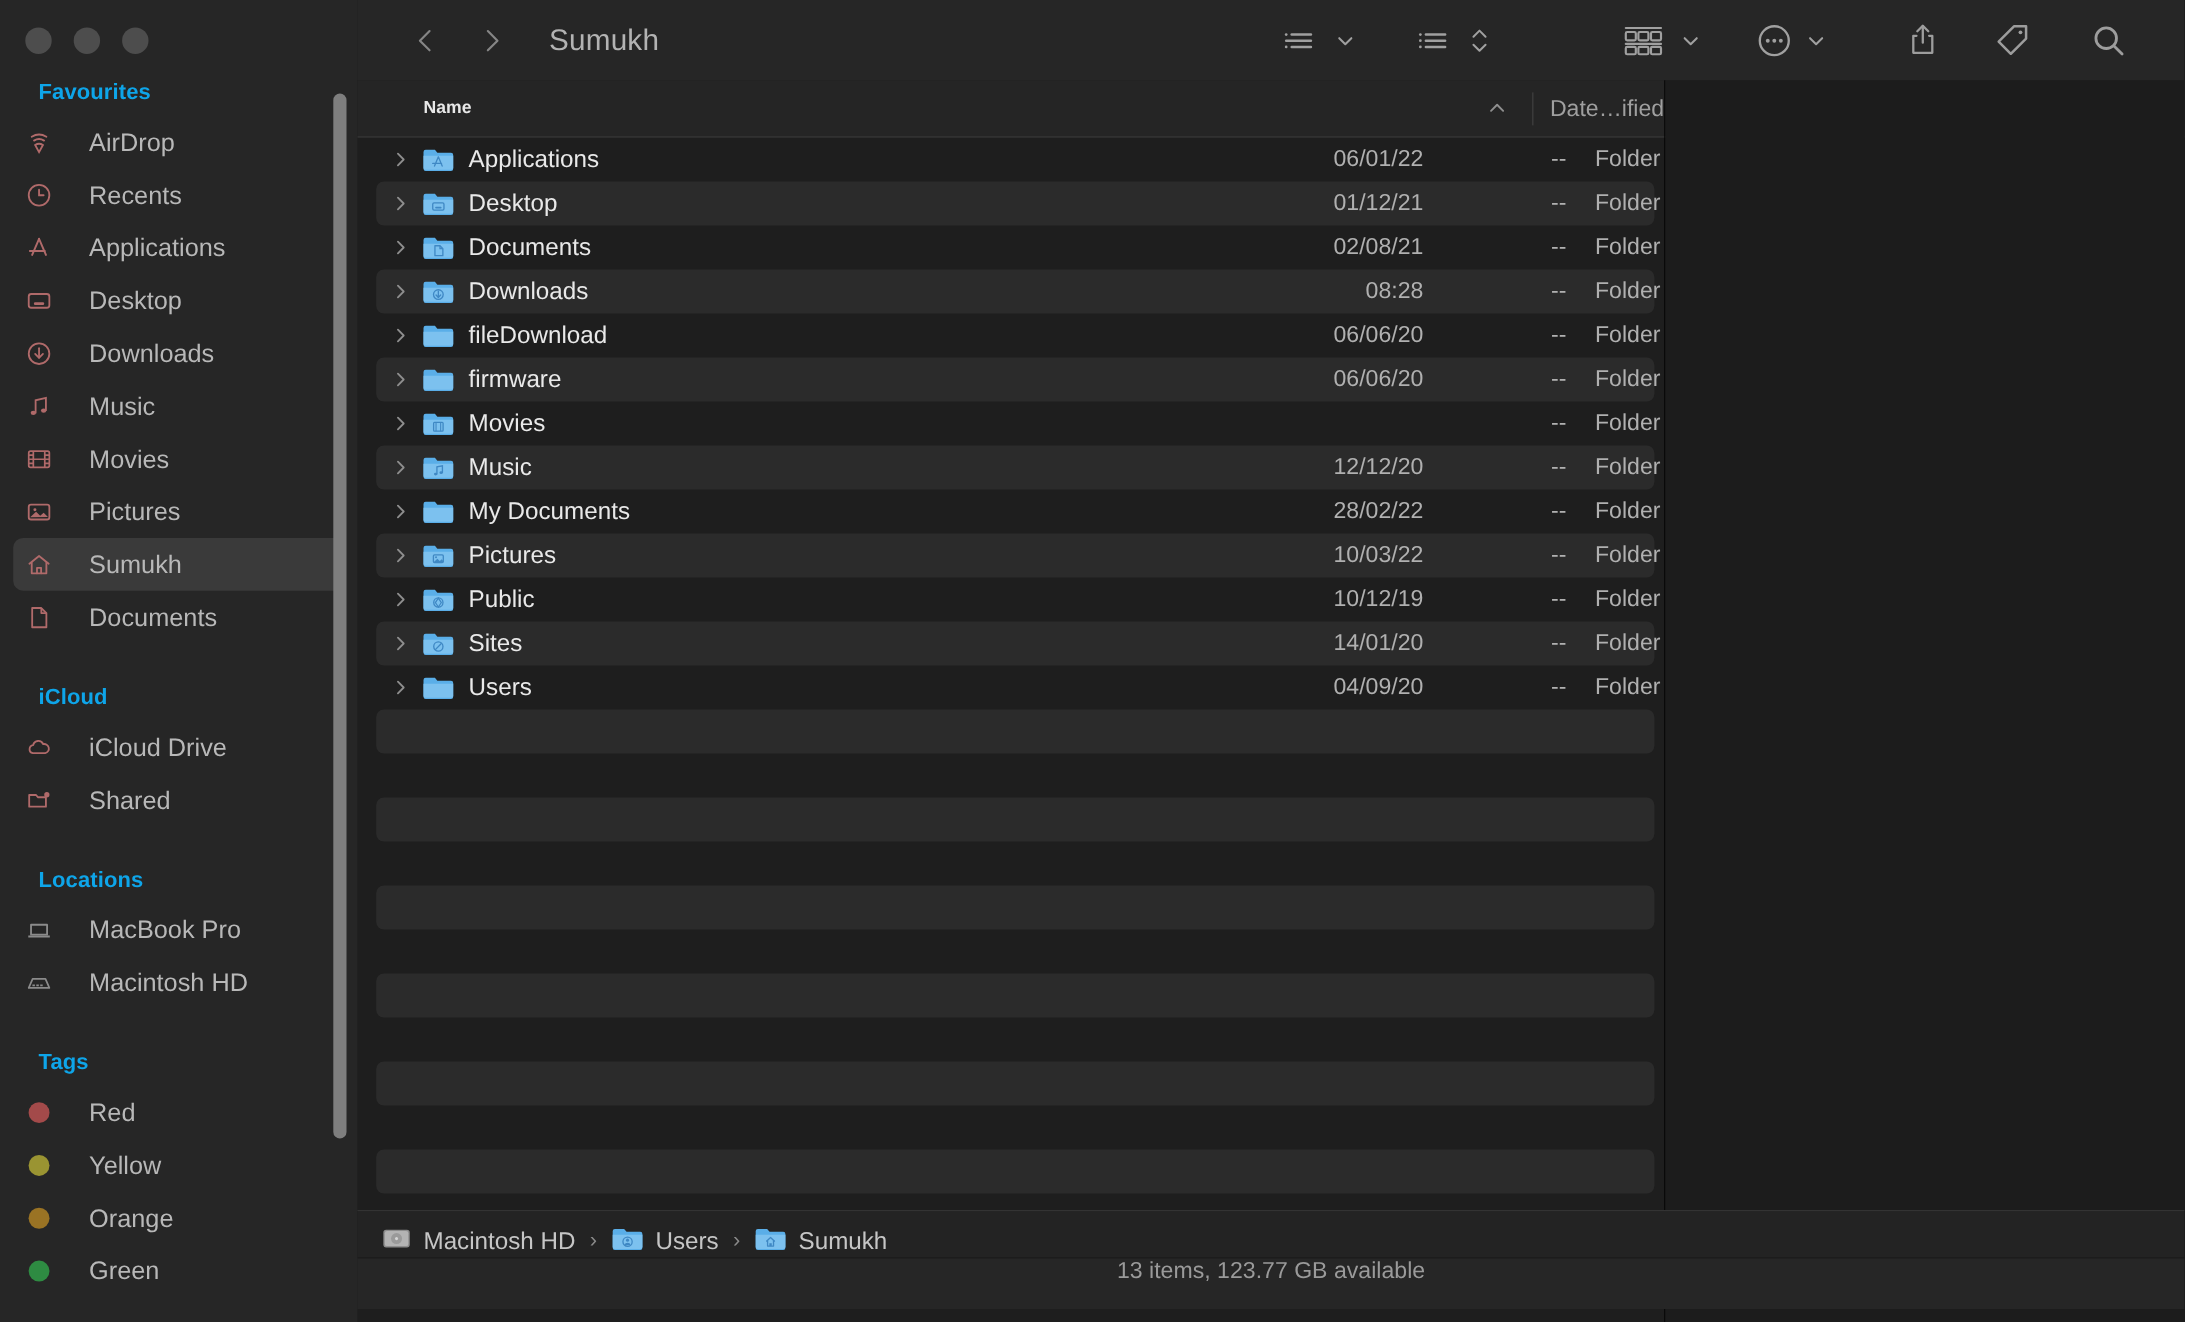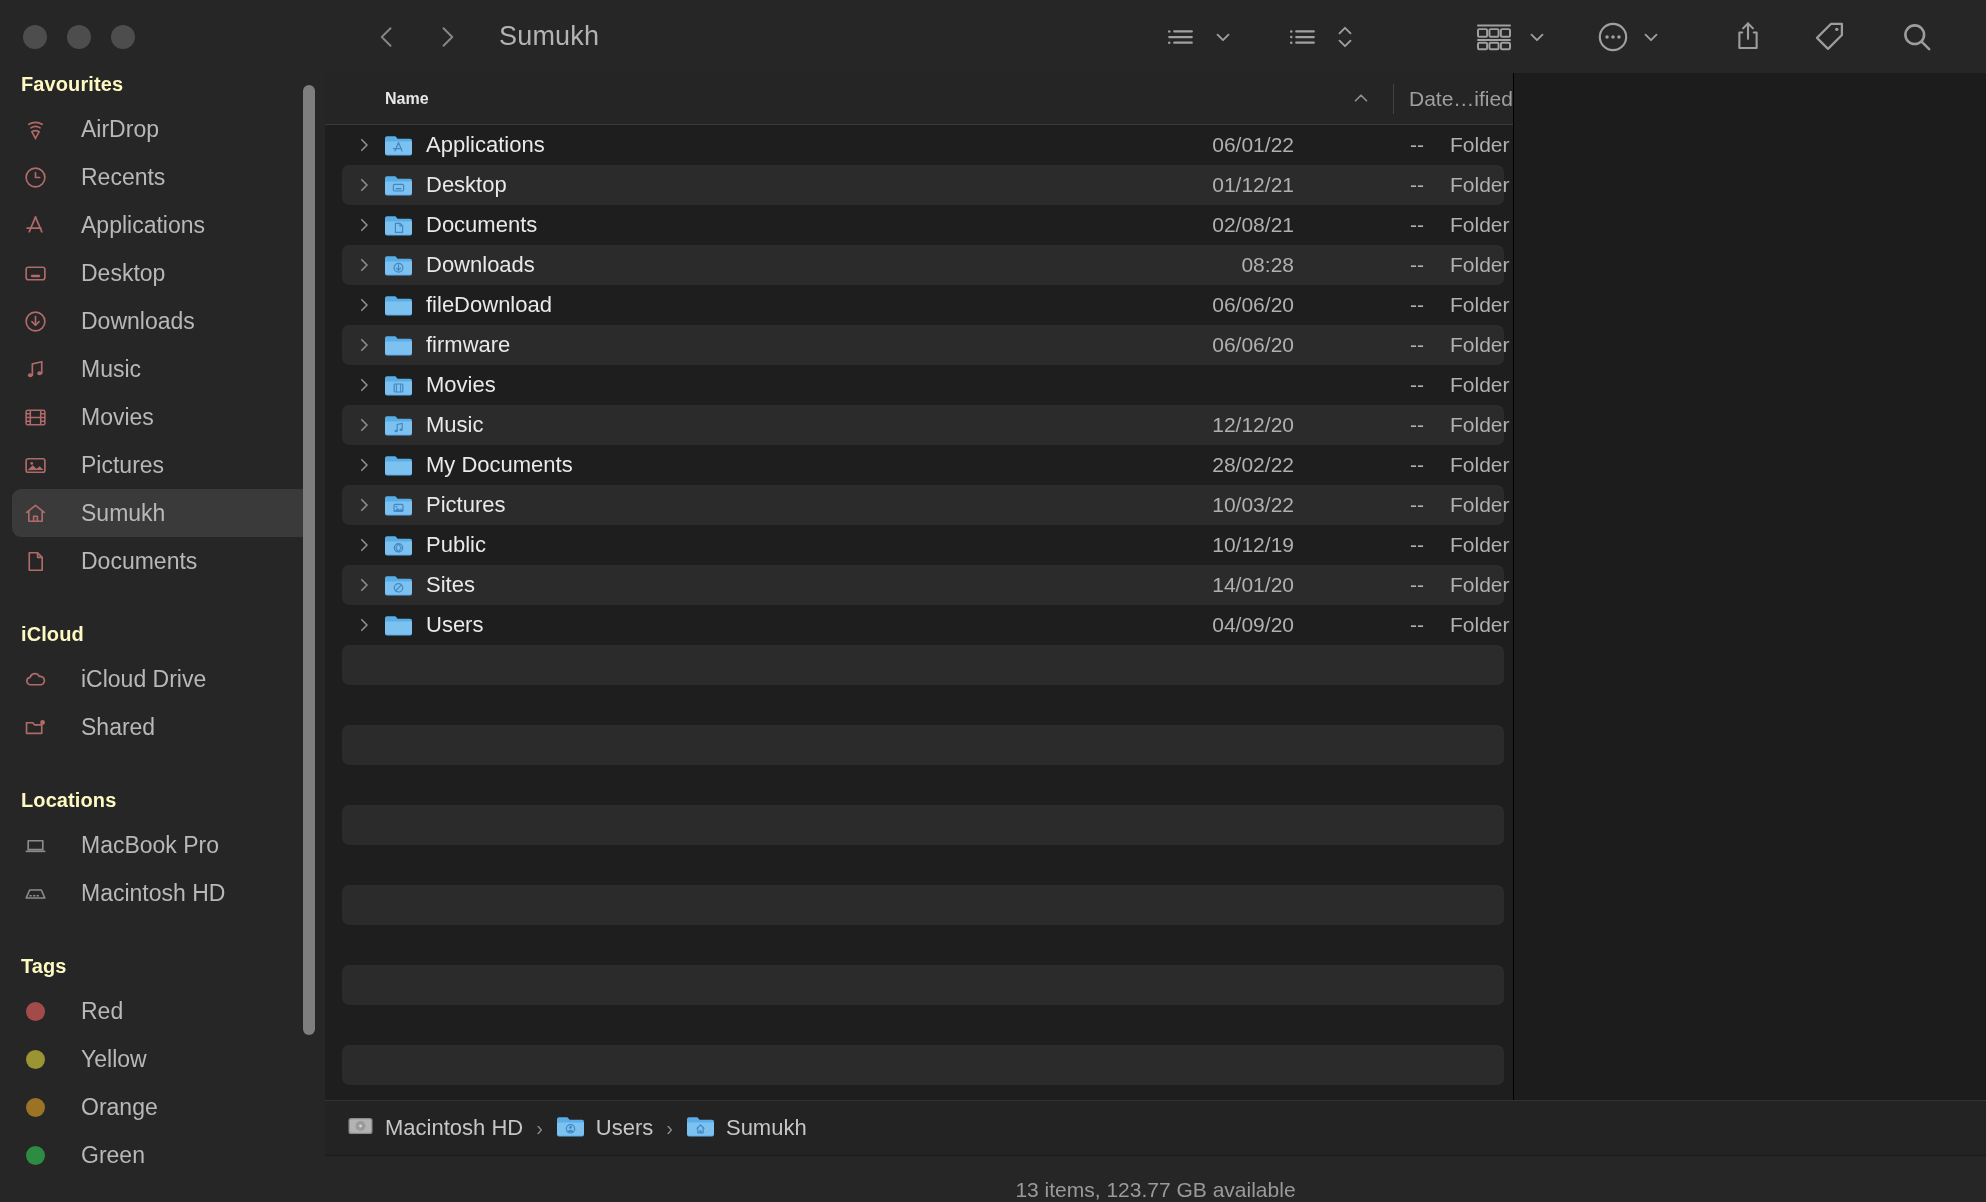--- a/index.html
+++ b/index.html
@@ -18,22 +18,22 @@
     background: #262626;
     position: relative;
     flex: 0 0 325px;
     overflow: hidden;
   }
   .traffic { display:flex; gap:20px; padding: 25px 0 0 23px; height: 73px; }
   .light { width: 24px; height: 24px; border-radius: 50%; background: #4d4d4d; }
 
   .sb-scroll { position: relative; }
   .sb-group-title {
-    font-size: 20px; font-weight: bold; color: #fef9c3;
-    padding: 0 0 0 21px; margin-bottom: 9px; letter-spacing: .1px;
+    font-size: 20px; font-weight: bold; color: #0ea5e9;
+    padding: 0 0 0 35px; margin-bottom: 9px; letter-spacing: .1px;
   }
   .sb-item {
     display: flex; align-items: center; gap: 32px;
     height: 48px; margin: 0 12px; padding-left: 10px;
     border-radius: 9px;
     color: #b5b5b5; font-size: 23px;
   }
   .sb-item.selected { background: #3a3a3a; }
   .sb-item .sb-label { color: #b8b8b8; line-height: 1; }
   .sb-ico { width: 27px; height: 27px; display:flex; align-items:center; justify-content:center; flex:0 0 27px; }
@@ -139,23 +139,23 @@
     border-top: 1px solid #333;
     display:flex; align-items:center; padding-left: 22px; gap: 0;
     z-index: 5;
   }
   .path-item { display:flex; align-items:center; gap: 11px; }
   .path-item .p-lbl { color:#c6c6c6; font-size: 22px; }
   .path-sep { color:#8a8a8a; font-size: 20px; margin: 0 13px; }
 
   
   .status-bar {
-    position:absolute; left: 0; right: 0; bottom: 0; height: 47px;
+    position:absolute; left: 0; right: 0; bottom: 12px; height: 47px;
     background: #262626;
-    display:flex; align-items:flex-end; justify-content:center;
+    display:flex; align-items:flex-start; justify-content:center;
     border-top: 1px solid #1a1a1a;
     z-index: 5;
   }
   .status-text { color:#9a9a9a; font-size: 21px; }
 </style>
 </head>
 <body>
 
 <div class="window">
 

